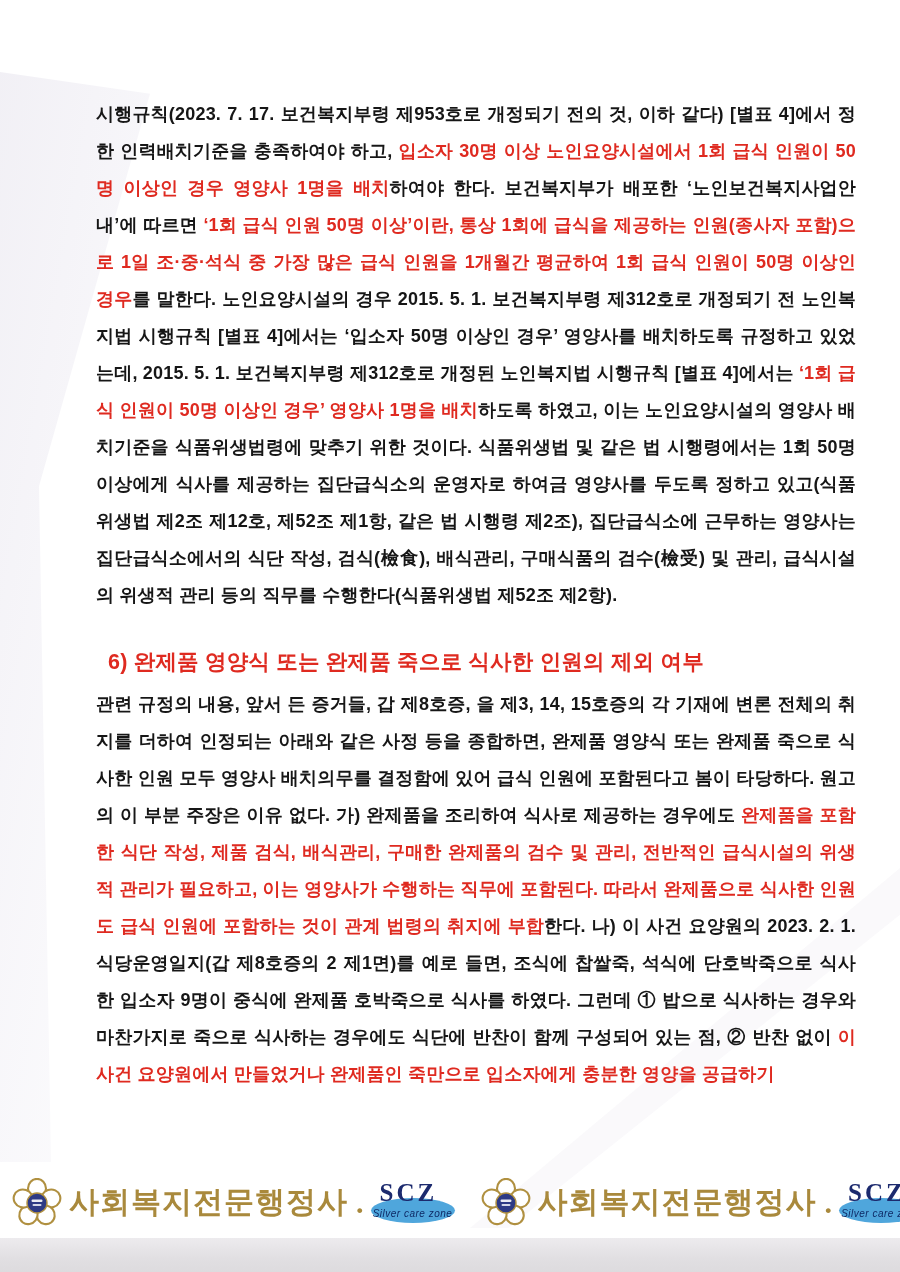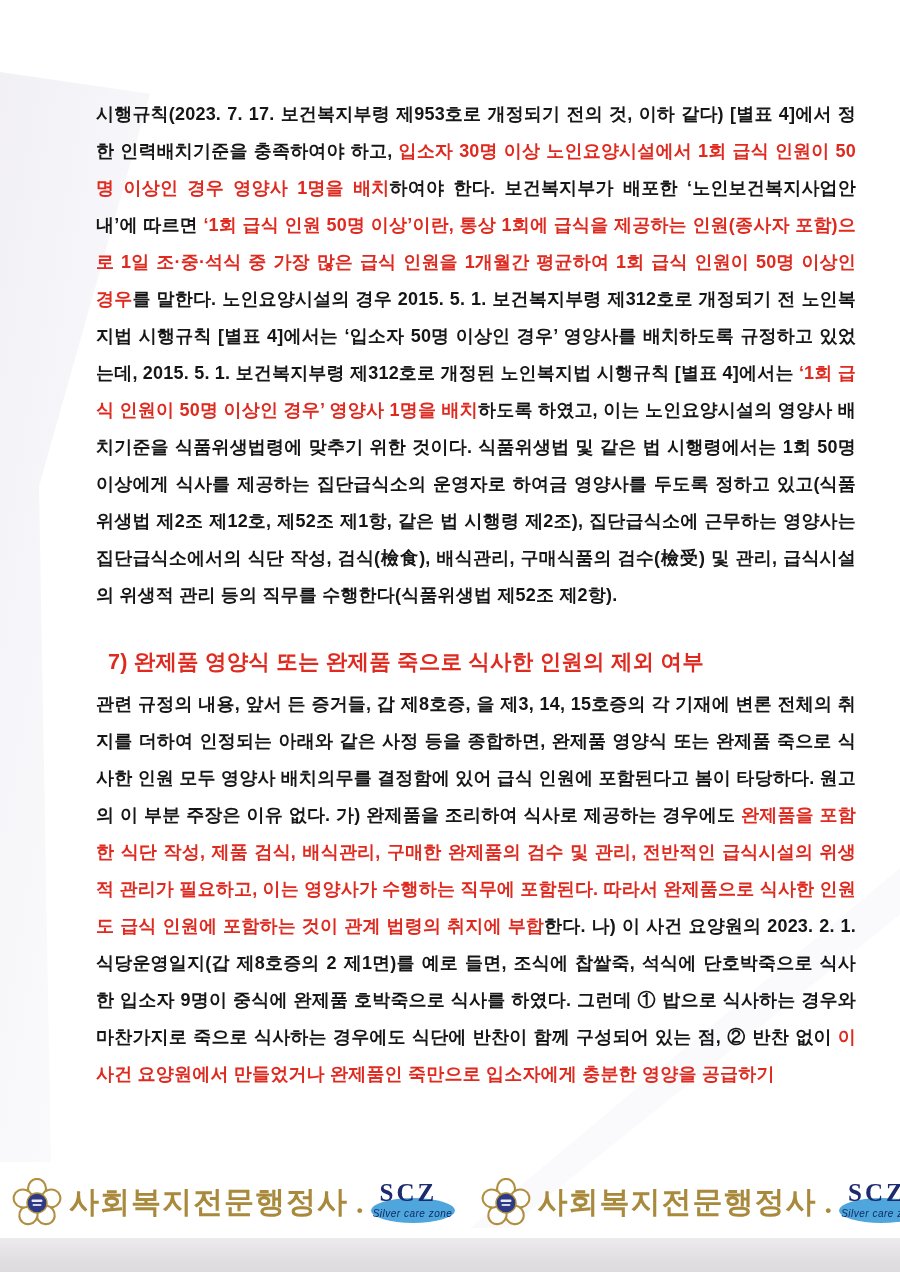--- a/index.html
+++ b/index.html
@@ -94,21 +94,21 @@
 </head>
 <body>
 
 <div class="page">
 
   <div class="bg-shape shape-left"></div>
   <div class="bg-shape shape-right"></div>
 
   <main class="content">
     <p class="para"><span class="seg-black">시행규칙(2023. 7. 17. 보건복지부령 제953호로 개정되기 전의 것, 이하 같다) [별표 4]에서 정한 인력배치기준을 충족하여야 하고, </span><span class="seg-red">입소자 30명 이상 노인요양시설에서 1회 급식 인원이 50명 이상인 경우 영양사 1명을 배치</span><span class="seg-black">하여야 한다. 보건복지부가 배포한 ‘노인보건복지사업안내’에 따르면 </span><span class="seg-red">‘1회 급식 인원 50명 이상’이란, 통상 1회에 급식을 제공하는 인원(종사자 포함)으로 1일 조·중·석식 중 가장 많은 급식 인원을 1개월간 평균하여 1회 급식 인원이 50명 이상인 경우</span><span class="seg-black">를 말한다. 노인요양시설의 경우 2015. 5. 1. 보건복지부령 제312호로 개정되기 전 노인복지법 시행규칙 [별표 4]에서는 ‘입소자 50명 이상인 경우’ 영양사를 배치하도록 규정하고 있었는데, 2015. 5. 1. 보건복지부령 제312호로 개정된 노인복지법 시행규칙 [별표 4]에서는 </span><span class="seg-red">‘1회 급식 인원이 50명 이상인 경우’ 영양사 1명을 배치</span><span class="seg-black">하도록 하였고, 이는 노인요양시설의 영양사 배치기준을 식품위생법령에 맞추기 위한 것이다. 식품위생법 및 같은 법 시행령에서는 1회 50명 이상에게 식사를 제공하는 집단급식소의 운영자로 하여금 영양사를 두도록 정하고 있고(식품위생법 제2조 제12호, 제52조 제1항, 같은 법 시행령 제2조), 집단급식소에 근무하는 영양사는 집단급식소에서의 식단 작성, 검식(檢食), 배식관리, 구매식품의 검수(檢受) 및 관리, 급식시설의 위생적 관리 등의 직무를 수행한다(식품위생법 제52조 제2항).</span></p>
-    <p class="para heading"><span class="seg-red">7) 완제품 영양식 또는 완제품 죽으로 식사한 인원의 제외 여부</span></p>
+    <p class="para heading"><span class="seg-red">6) 완제품 영양식 또는 완제품 죽으로 식사한 인원의 제외 여부</span></p>
     <p class="para"><span class="seg-black">관련 규정의 내용, 앞서 든 증거들, 갑 제8호증, 을 제3, 14, 15호증의 각 기재에 변론 전체의 취지를 더하여 인정되는 아래와 같은 사정 등을 종합하면, 완제품 영양식 또는 완제품 죽으로 식사한 인원 모두 영양사 배치의무를 결정함에 있어 급식 인원에 포함된다고 봄이 타당하다. 원고의 이 부분 주장은 이유 없다. 가) 완제품을 조리하여 식사로 제공하는 경우에도 </span><span class="seg-red">완제품을 포함한 식단 작성, 제품 검식, 배식관리, 구매한 완제품의 검수 및 관리, 전반적인 급식시설의 위생적 관리가 필요하고, 이는 영양사가 수행하는 직무에 포함된다. 따라서 완제품으로 식사한 인원도 급식 인원에 포함하는 것이 관계 법령의 취지에 부합</span><span class="seg-black">한다. 나) 이 사건 요양원의 2023. 2. 1. 식당운영일지(갑 제8호증의 2 제1면)를 예로 들면, 조식에 찹쌀죽, 석식에 단호박죽으로 식사한 입소자 9명이 중식에 완제품 호박죽으로 식사를 하였다. 그런데 ① 밥으로 식사하는 경우와 마찬가지로 죽으로 식사하는 경우에도 식단에 반찬이 함께 구성되어 있는 점, ② 반찬 없이 </span><span class="seg-red">이 사건 요양원에서 만들었거나 완제품인 죽만으로 입소자에게 충분한 영양을 공급하기</span></p>
   </main>
 
   <footer class="footer">
     <div class="brand-row">
 
       <div class="brand-group">
         <svg class="emblem" viewBox="0 0 50 50" aria-hidden="true">
           <g fill="#ffffff" stroke="#b09040" stroke-width="2.1">
             <ellipse cx="25" cy="10.5" rx="9" ry="9.6"></ellipse>

